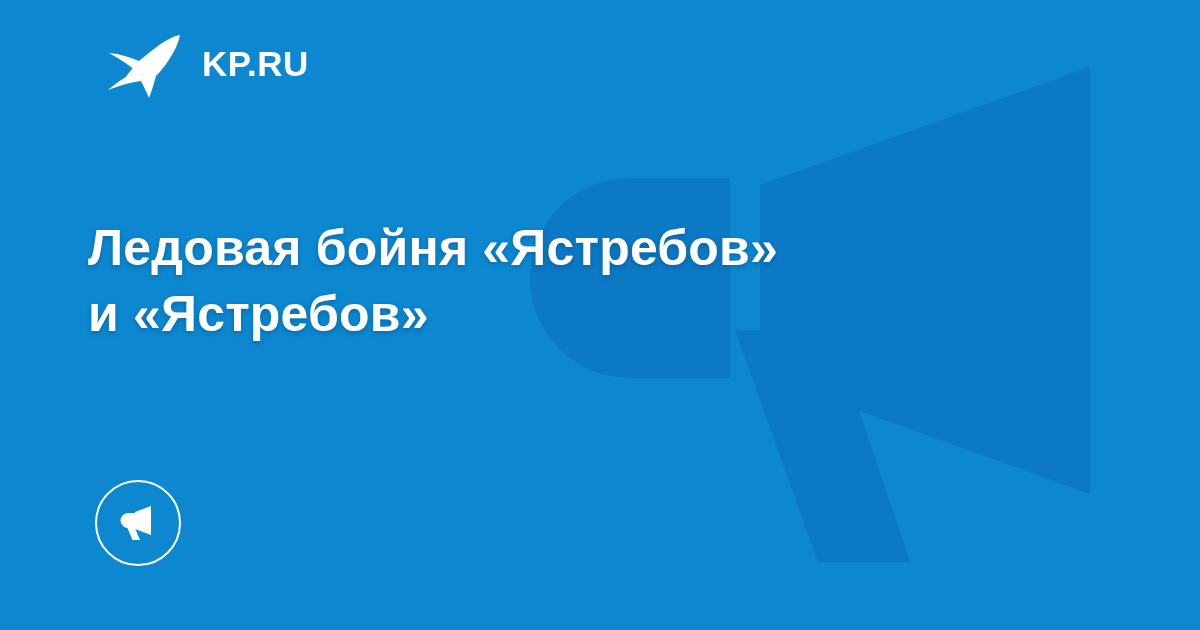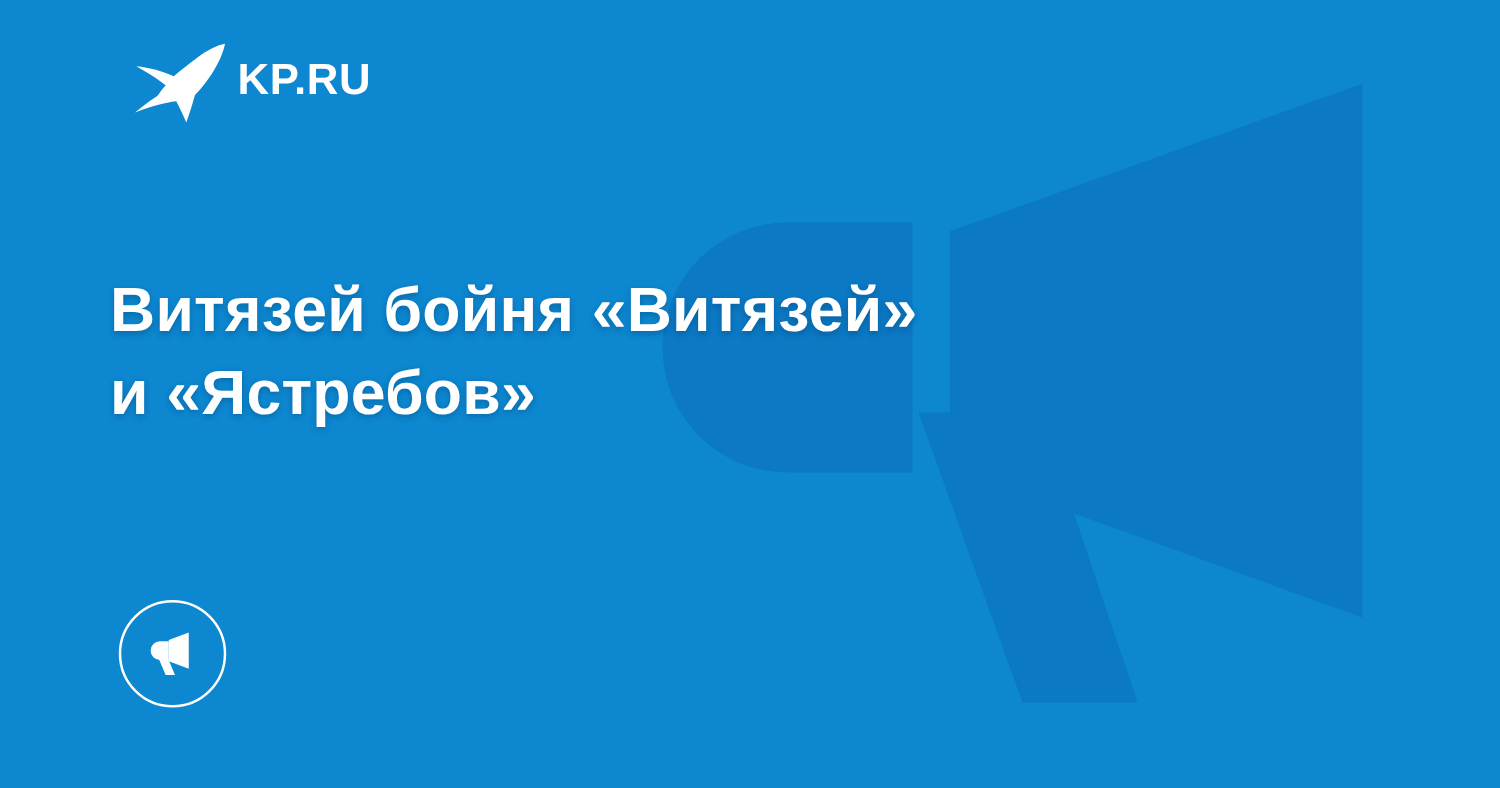--- a/index.html
+++ b/index.html
@@ -33,21 +33,21 @@
     pointer-events:none;
   }
 
   
   .brand {
     position:absolute;
     left:104px;
     top:33px;
     display:flex;
     align-items:center;
-    gap:6px;
+    gap:18px;
     height:62px;
   }
   .brand-bird {
     width:80px;
     height:68px;
     display:block;
     flex:0 0 auto;
   }
   .brand-name {
     color:#ffffff;
@@ -108,21 +108,21 @@
   </svg>
 
   <div class="brand">
     <svg class="brand-bird" viewBox="0 0 80 68" aria-hidden="true">
       <path fill="#ffffff" d="M76,5 C70,6 62,10 54,16 C47,21 41,26 35,31 C26,27 16,24 5,23 C16,29 25,35 32,41 C24,45 15,51 4,60 C17,55 28,52 37,51 C40,57 43,63 45,68 C48,60 50,53 52,46 C58,40 64,32 69,23 C73,16 75,10 76,5 Z"></path>
       <path fill="#ffffff" d="M33,34 C27,39 22,46 17,55 C26,49 34,45 41,43 Z"></path>
     </svg>
     <span class="brand-name">KP.RU</span>
   </div>
 
-  <h1 class="headline">Витязей бойня «Витязей»
+  <h1 class="headline">Ледовая бойня «Ястребов»
 и «Ястребов»</h1>
 
   <div class="badge">
     <svg class="badge-icon" viewBox="0 0 46 46" aria-hidden="true">
 
       <path fill="#ffffff" d="M12,27 L19.5,27 L25,40 L17.5,40 Z"></path>
 
       <path fill="#ffffff" d="M20,12 L36,6 L36,35 L20,29 Z"></path>
 
       <path fill="#ffffff" d="M20,13 L13,13 A7.5,7.5 0 0 0 13,28 L20,28 Z"></path>

